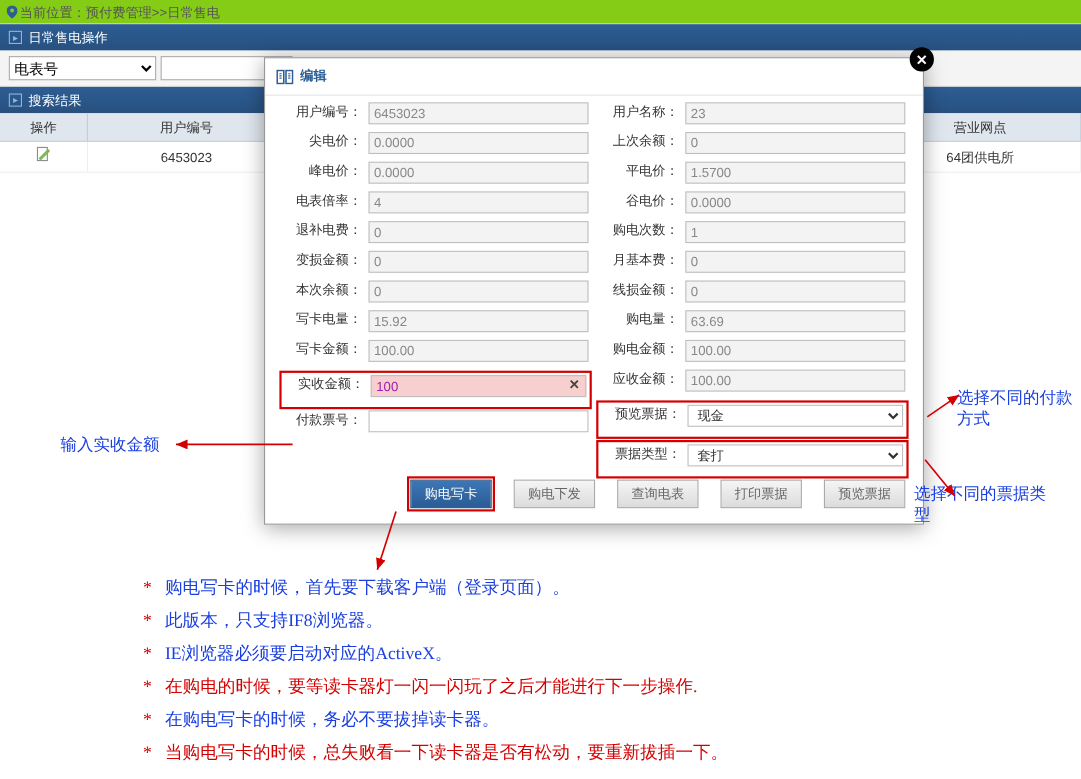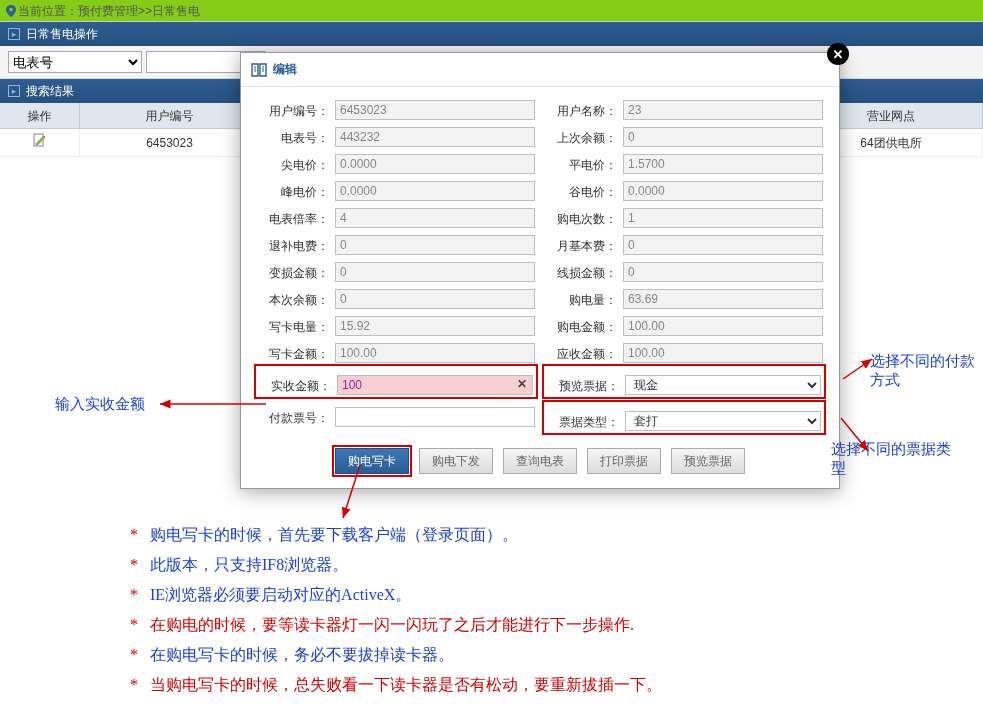--- a/index.html
+++ b/index.html
@@ -28,32 +28,32 @@
 .c-gap { width: 540px; }
 .c-branch { flex: 1; }
 
 .dialog { position: absolute; left: 240px; top: 52px; width: 600px; background: #fff; border: 1px solid #999; box-shadow: 0 3px 18px rgba(0,0,0,.35); }
 .dialog .dh { height: 34px; display: flex; align-items: center; padding: 0 10px; border-bottom: 1px solid #e3e3e3; color: #2b5e95; font-weight: bold; position: relative; }
 .dialog .dh svg { margin-right: 6px; }
 .dialog .close { position: absolute; right: -10px; top: -10px; width: 22px; height: 22px; background: #000; color: #fff; border-radius: 50%; display: flex; align-items: center; justify-content: center; font-size: 13px; cursor: pointer; }
 .dialog .body { padding: 6px 16px 14px 16px; }
 .cols { display: flex; gap: 10px; }
 .col { flex: 1; }
-.frow { display: flex; align-items: flex-end; height: 27px; }
+.frow { display: flex; align-items: flex-start; height: 27px; }
 .lbl { width: 78px; text-align: right; color: #333; padding-right: 6px; font-size: 12px; }
 .val { flex: 1; }
 .val input[type=text], .val select { width: 100%; height: 20px; border: 1px solid #bfbfbf; background: #f3f3f3; color: #888; padding: 0 4px; font-size: 12px; }
 .val input.editable { background: #fff; color: #333; }
 .val input.pink { background: #f7cfcf; color: #a21caf; }
 .val select.editable { background: #fff; color: #333; }
 .clearx { position: absolute; right: 6px; top: 2px; color: #444; cursor: pointer; font-weight: bold; }
 
 .redbox { border: 2px solid #d40000; padding: 2px 3px; margin: 1px -3px; position: relative; }
 
-.actions { display: flex; gap: 10px; margin-top: 12px; justify-content: center; }
+.actions { display: flex; gap: 20px; margin-top: 0; justify-content: flex-end; }
 .btn { height: 26px; padding: 0 12px; border: 1px solid #aaa; background: linear-gradient(#f5f5f5,#dcdcdc); color: #666; cursor: pointer; font-size: 12px; }
 .btn.primary { background: linear-gradient(#3d77b6,#2a5c95); color: #fff; border-color: #234d7c; }
 .btn.primary.boxed { outline: 2px solid #d40000; outline-offset: 1px; }
 
 .annot { position: absolute; color: #1a3fe0; font-size: 15px; }
 .arrow { position: absolute; }
 
 .notes { position: absolute; left: 130px; top: 520px; font-family: SimSun, serif; font-size: 16px; line-height: 30px; }
 .notes .row { display: flex; }
 .notes .ast { color: #d40000; width: 20px; }
@@ -115,24 +115,20 @@
       </svg>
     <span>编辑</span>
     <div class="close">✕</div>
   </div>
   <div class="body">
     <div class="cols">
       <div class="col">
         <div class="frow">
             <div class="lbl">用户编号：</div>
             <div class="val"><input type="text" readonly="" value="6453023" style=""></div>
-          </div>
-        <div class="frow">
-            <div class="lbl">电表号：</div>
-            <div class="val"><input type="text" readonly="" value="443232" style=""></div>
           </div>
         <div class="frow">
             <div class="lbl">尖电价：</div>
             <div class="val"><input type="text" readonly="" value="0.0000" style=""></div>
           </div>
         <div class="frow">
             <div class="lbl">峰电价：</div>
             <div class="val"><input type="text" readonly="" value="0.0000" style=""></div>
           </div>
         <div class="frow">

